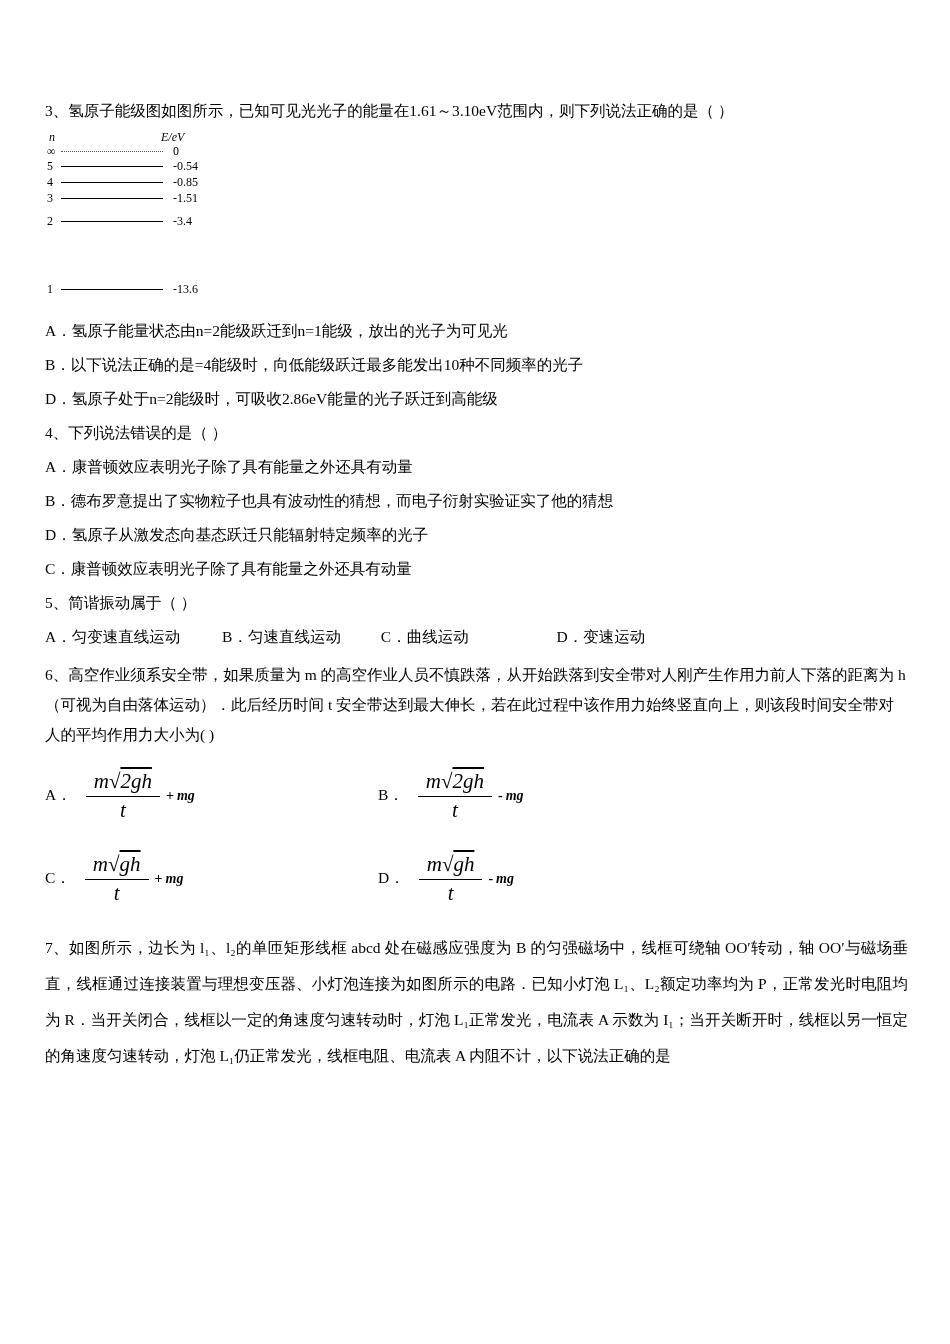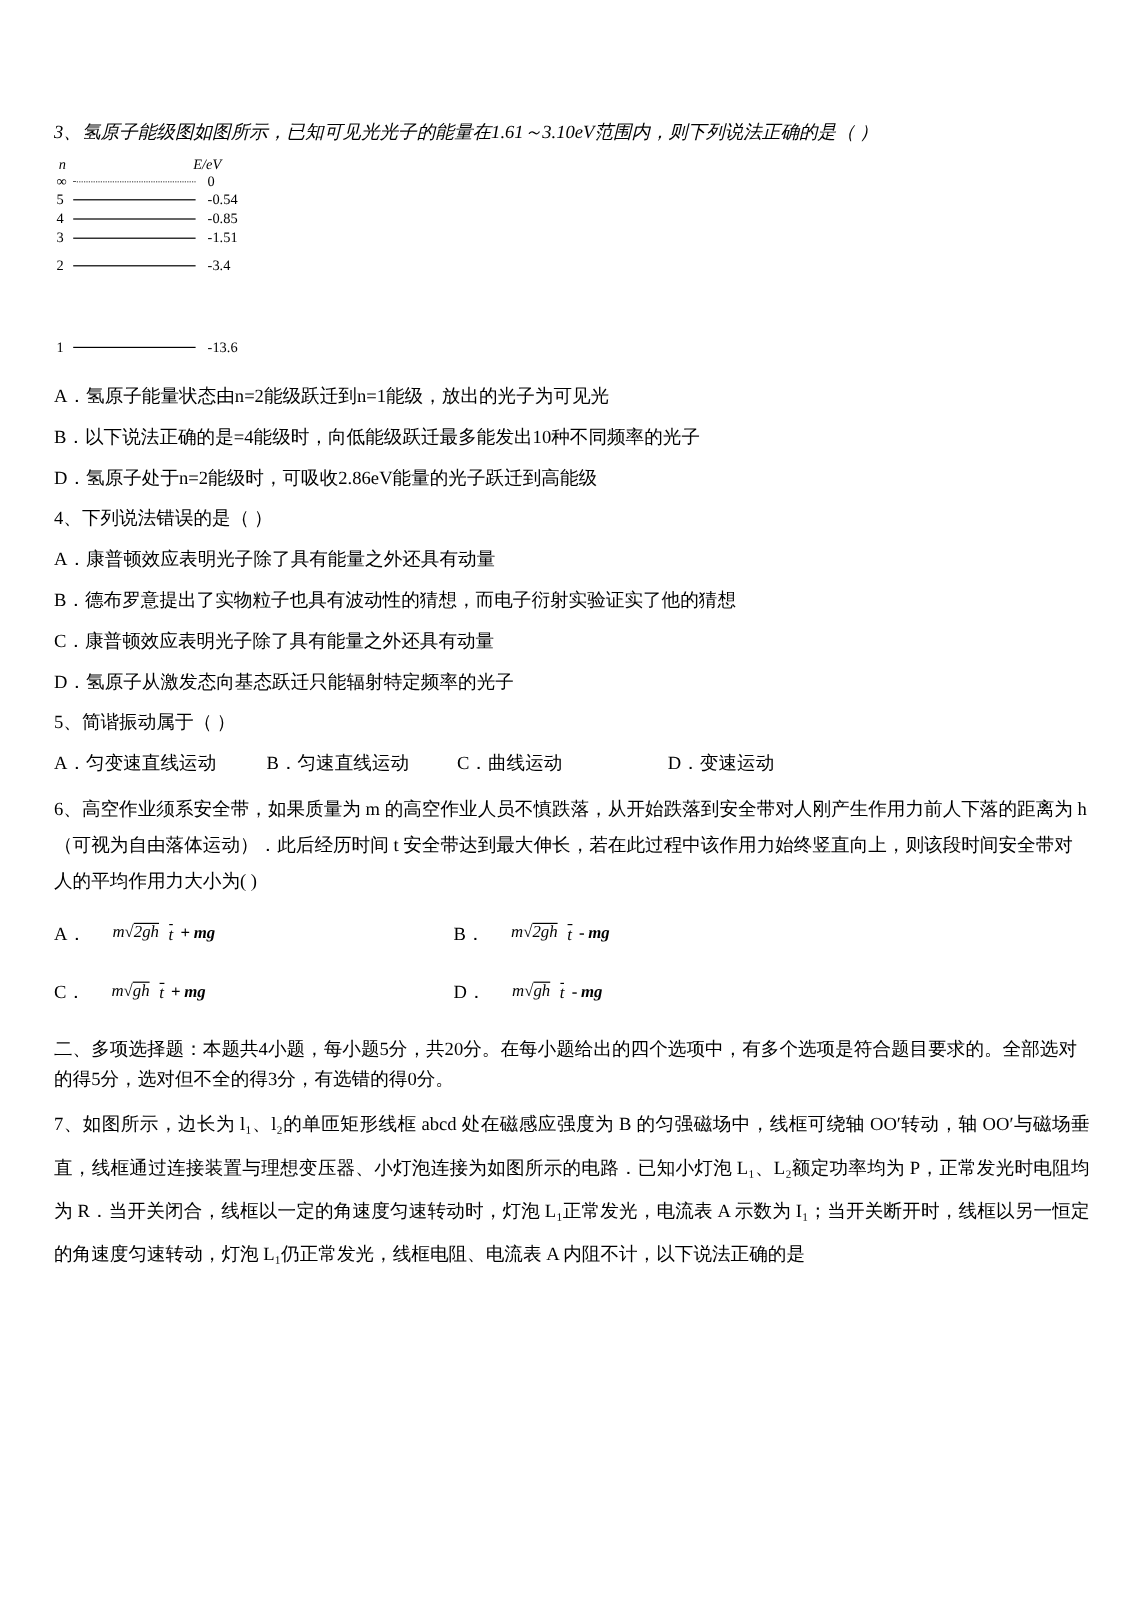--- a/index.html
+++ b/index.html
@@ -4,21 +4,21 @@
 <style>
   html,body{margin:0;padding:0;background:#ffffff;}
   .page{
     position:relative;
     width:950px;height:1344px;box-sizing:border-box;
     padding:96px 42px 20px 45px;
     font-family:"Liberation Serif","DejaVu Serif",serif;
     font-size:15.5px;color:#000;background:#fff;
   }
   p{margin:0;}
-  .stem{line-height:30px;font-style:italic;}
+  .stem{line-height:30px;}
   .lines p{line-height:34px;}
 
   
   .diagram{
     position:relative;width:240px;height:178px;
     margin:4px 0 6px 2px;font-size:12px;
   }
   .axis-n,.axis-e{position:absolute;top:0;font-style:italic;}
   .axis-n{left:2px;}
   .axis-e{left:114px;}
@@ -37,21 +37,21 @@
   .q5-line .g3{margin-right:84px;}
 
   
   .q6-stem{line-height:30px;margin-top:6px;}
   .q6-options{
     display:grid;grid-template-columns:333px 300px;
     row-gap:28px;margin:18px 0 24px 0;
   }
   .q6-opt{display:flex;align-items:center;}
   .opt-label{margin-right:14px;}
-  .frac{display:inline-flex;flex-direction:row;align-items:center;vertical-align:middle;font-size:14px;}
+  .frac{display:inline-flex;flex-direction:column;align-items:center;vertical-align:middle;font-size:21px;}
   .frac .num{padding:1px 8px 2px 8px;font-style:italic;}
   .frac .num .rad{font-style:normal;}
   .frac .num .radicand{text-decoration:overline;}
   .frac .den{border-top:1px solid #000;width:100%;text-align:center;font-style:italic;padding-top:1px;}
   .opt-suffix{margin-left:6px;font-weight:bold;font-size:14px;}
   .opt-suffix i{margin-left:3px;}
 
   
   .section2{line-height:25px;margin-top:14px;}
 
@@ -106,22 +106,22 @@
       <p>A．氢原子能量状态由n=2能级跃迁到n=1能级，放出的光子为可见光</p>
       <p>B．以下说法正确的是=4能级时，向低能级跃迁最多能发出10种不同频率的光子</p>
       <p>D．氢原子处于n=2能级时，可吸收2.86eV能量的光子跃迁到高能级</p>
     </div>
   </div>
 
   <div class="lines">
     <p>4、下列说法错误的是（        ）</p>
     <p>A．康普顿效应表明光子除了具有能量之外还具有动量</p>
     <p>B．德布罗意提出了实物粒子也具有波动性的猜想，而电子衍射实验证实了他的猜想</p>
+    <p>D．氢原子从激发态向基态跃迁只能辐射特定频率的光子</p>
     <p>C．康普顿效应表明光子除了具有能量之外还具有动量</p>
-    <p>D．氢原子从激发态向基态跃迁只能辐射特定频率的光子</p>
   </div>
 
   <div class="lines">
     <p>5、简谐振动属于（        ）</p>
     <p class="q5-line">
       <span class="g1">A．匀变速直线运动</span>
       <span class="g2">B．匀速直线运动</span>
       <span class="g3">C．曲线运动</span>
       <span>D．变速运动</span>
     </p>
@@ -164,17 +164,16 @@
         <span class="frac">
           <span class="num"><span>m</span><span class="rad">√</span><span class="radicand">gh</span></span>
           <span class="den">t</span>
         </span>
         <span class="opt-suffix"><span>-</span><i>mg</i></span>
       </div>
 
     </div>
   </div>
 
-  <p class="section2">二、多项选择题：本题共4小题，每小题5分，共20分。在每小题给出的四个选项中，有多个选项是符合题目要求的。全部选对的得5分，选对但不全的得3分，有选错的得0分。</p>
 
   <p class="q7">7、如图所示，边长为 l₁、l₂的单匝矩形线框 abcd 处在磁感应强度为 B 的匀强磁场中，线框可绕轴 OO′转动，轴 OO′与磁场垂直，线框通过连接装置与理想变压器、小灯泡连接为如图所示的电路．已知小灯泡 L₁、L₂额定功率均为 P，正常发光时电阻均为 R．当开关闭合，线框以一定的角速度匀速转动时，灯泡 L₁正常发光，电流表 A 示数为 I₁；当开关断开时，线框以另一恒定的角速度匀速转动，灯泡 L₁仍正常发光，线框电阻、电流表 A 内阻不计，以下说法正确的是</p>
 
 </div>
 
 </body></html>

